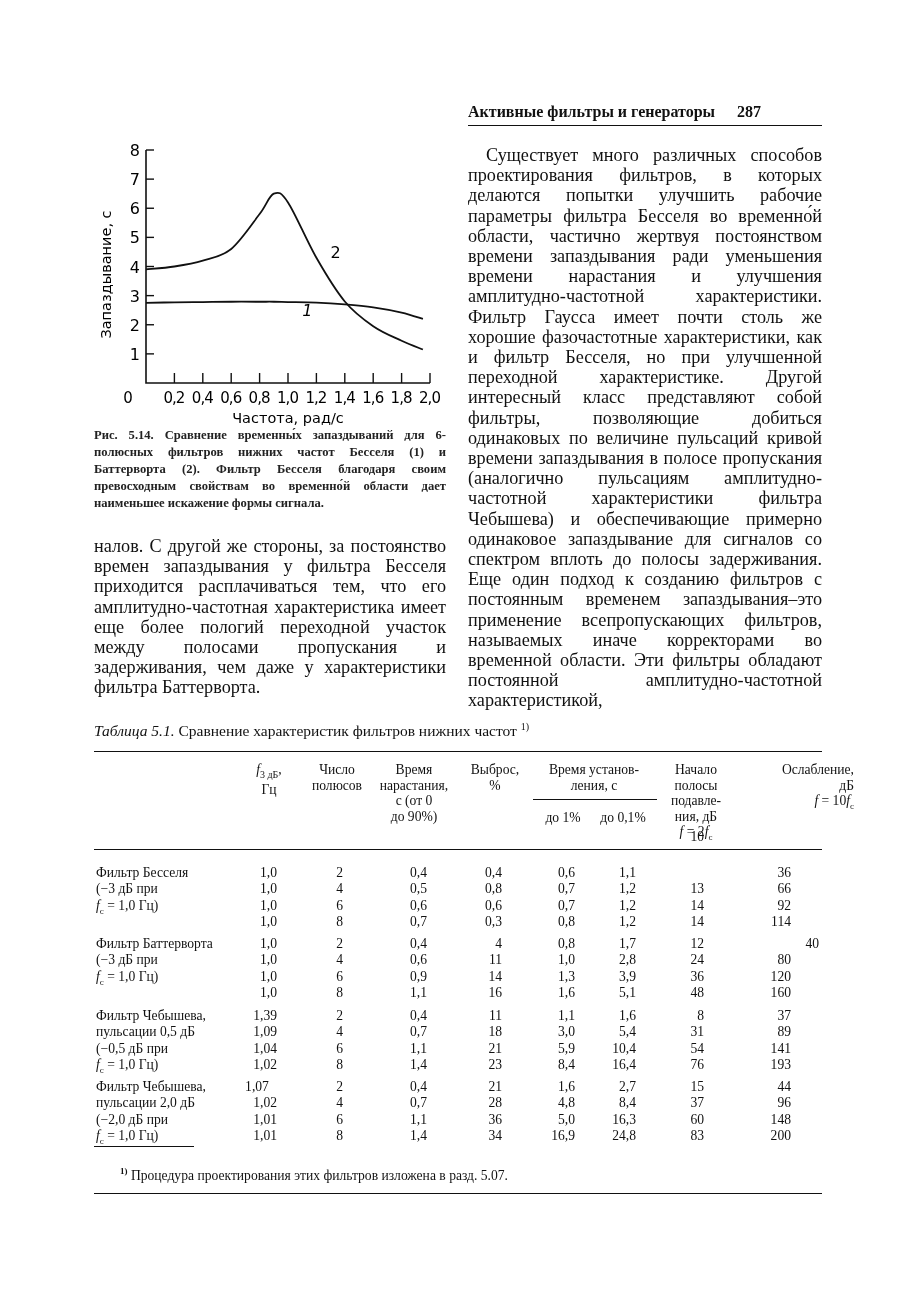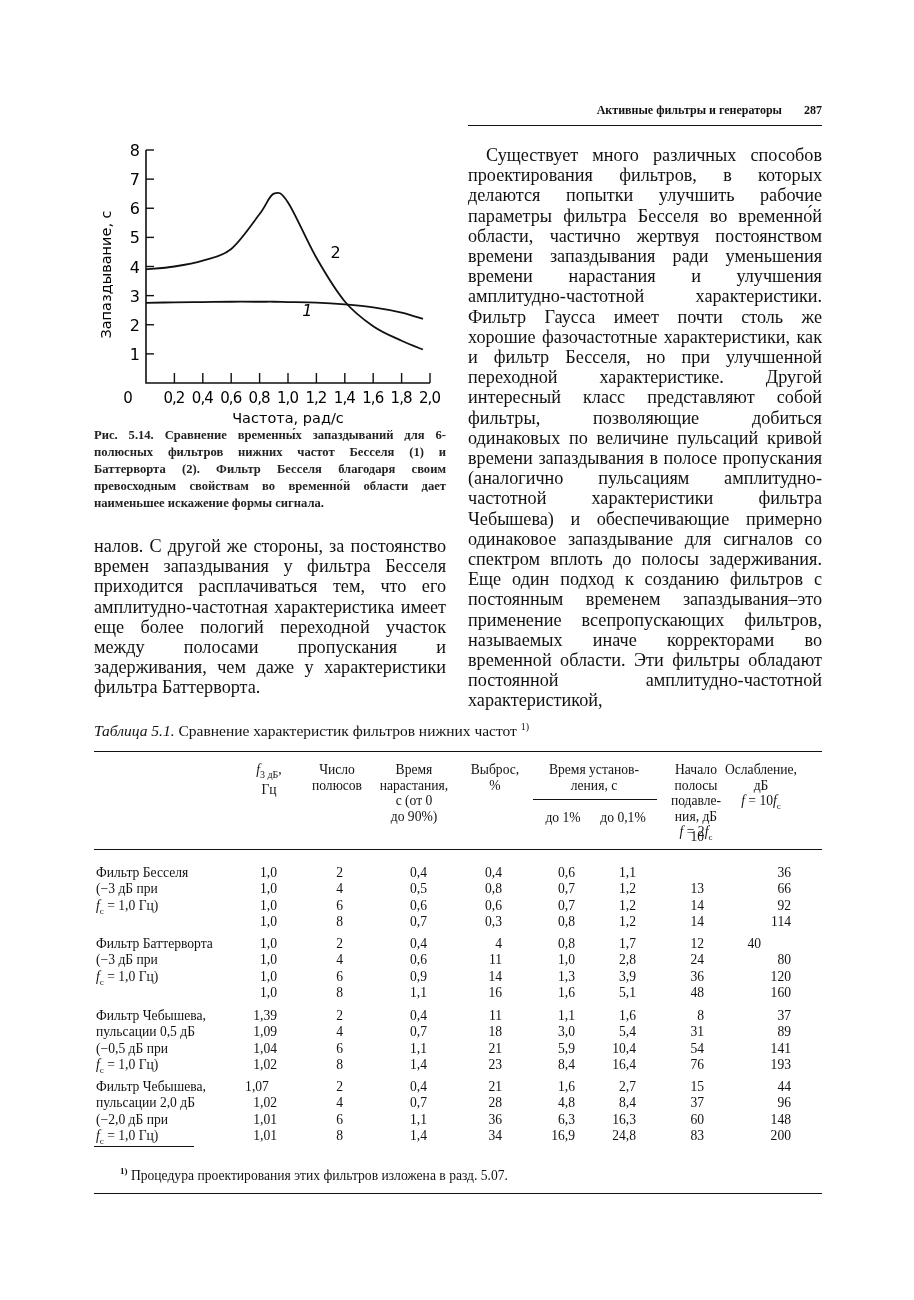--- a/index.html
+++ b/index.html
@@ -1,17 +1,17 @@
 <!DOCTYPE html>
 <html><head>
 <meta charset="utf-8">
 <style>
   html, body { margin: 0; padding: 0; background: #ffffff; }
   body { width: 914px; height: 1300px; position: relative; overflow: hidden; color: #111; font-family: "Liberation Serif", serif; }
-  .header { position: absolute; left: 468px; top: 103px; width: 354px; height: 22px; border-bottom: 1.5px solid #111; display: flex; justify-content: flex-end; align-items: baseline; font-weight: bold; font-size: 12px; }
+  .header { position: absolute; left: 468px; top: 103px; width: 354px; height: 22px; border-bottom: 1.5px solid #111; display: flex; justify-content: flex-start; align-items: baseline; font-weight: bold; font-size: 16px; }
   .header .title { margin-right: 22px; }
   .chart { position: absolute; left: 98px; top: 138px; width: 350px; height: 290px; }
   .chart svg { width: 350px; height: 290px; }
   .caption { position: absolute; left: 94px; top: 427px; width: 352px; font-size: 12.6px; line-height: 17px; text-align: justify; font-weight: bold; color: #222; }
   .col { position: absolute; font-size: 18.2px; line-height: 20.2px; text-align: justify; text-align-last: justify; }
   .col-left { left: 94px; top: 536px; width: 352px; }
   .col-right { left: 468px; top: 145px; width: 354px; }
   .col-right p, .col-left p { margin: 0; }
   .col .last { text-align-last: left; }
   .col-right p { text-indent: 18px; }
@@ -103,21 +103,21 @@
 <div id="thead">
   <div class="th" style="left:244px;top:762px;width:50px;"><i>f</i><sub style="font-size:10px">3 дБ</sub>,<br>Гц</div>
   <div class="th" style="left:305px;top:762px;width:64px;">Число<br>полюсов</div>
   <div class="th" style="left:368px;top:762px;width:92px;">Время<br>нарастания,<br>с (от 0<br>до 90%)</div>
   <div class="th" style="left:462px;top:762px;width:66px;">Выброс,<br>%</div>
   <div class="th" style="left:530px;top:762px;width:128px;">Время установ-<br>ления, с</div>
   <div style="position:absolute;left:533px;top:799px;width:124px;border-top:1px solid #111;"></div>
   <div class="th" style="left:533px;top:810px;width:60px;">до 1%</div>
   <div class="th" style="left:592px;top:810px;width:62px;">до 0,1%</div>
   <div class="th" style="left:662px;top:762px;width:68px;">Начало<br>полосы<br>подавле-<br>ния, дБ<br><i>f</i> = 2<i>f</i><sub style="font-size:9px">с</sub></div>
-  <div class="th" style="left:716px;top:762px;width:90px;">Ослабление,<br>дБ<br><i>f</i> = 10<i>f</i><sub style="font-size:9px">с</sub></div>
+  <div class="th" style="left:764px;top:762px;width:90px;text-align:right;">Ослабление,<br>дБ<br><i>f</i> = 10<i>f</i><sub style="font-size:9px">с</sub></div>
 </div>
 
 <div class="rule" style="top:849px"></div>
 
 <div id="tbody">
     <div>
       <div class="row-label" style="top: 865px;">Фильтр Бесселя</div>
       <div class="row-label" style="top: 881.3px;">(−3 дБ при</div>
       <div class="row-label" style="top: 897.6px;"><i>f</i><sub style="font-size:9px">с</sub> = 1,0 Гц)</div>
       <div class="num" style="top: 865px; left: 237px; width: 40px;">1,0</div>
@@ -157,21 +157,21 @@
       <div class="row-label" style="top: 936px;">Фильтр Баттерворта</div>
       <div class="row-label" style="top: 952.3px;">(−3 дБ при</div>
       <div class="row-label" style="top: 968.6px;"><i>f</i><sub style="font-size:9px">с</sub> = 1,0 Гц)</div>
       <div class="num" style="top: 936px; left: 237px; width: 40px;">1,0</div>
       <div class="num" style="top: 936px; left: 303px; width: 40px;">2</div>
       <div class="num" style="top: 936px; left: 387px; width: 40px;">0,4</div>
       <div class="num" style="top: 936px; left: 462px; width: 40px;">4</div>
       <div class="num" style="top: 936px; left: 535px; width: 40px;">0,8</div>
       <div class="num" style="top: 936px; left: 596px; width: 40px;">1,7</div>
       <div class="num" style="top: 936px; left: 664px; width: 40px;">12</div>
-      <div class="num" style="top: 936px; left: 721px; width: 40px;">40</div>
+      <div class="num" style="top: 936px; left: 779px; width: 40px;">40</div>
       <div class="num" style="top: 952.3px; left: 237px; width: 40px;">1,0</div>
       <div class="num" style="top: 952.3px; left: 303px; width: 40px;">4</div>
       <div class="num" style="top: 952.3px; left: 387px; width: 40px;">0,6</div>
       <div class="num" style="top: 952.3px; left: 462px; width: 40px;">11</div>
       <div class="num" style="top: 952.3px; left: 535px; width: 40px;">1,0</div>
       <div class="num" style="top: 952.3px; left: 596px; width: 40px;">2,8</div>
       <div class="num" style="top: 952.3px; left: 664px; width: 40px;">24</div>
       <div class="num" style="top: 952.3px; left: 751px; width: 40px;">80</div>
       <div class="num" style="top: 968.6px; left: 237px; width: 40px;">1,0</div>
       <div class="num" style="top: 968.6px; left: 303px; width: 40px;">6</div>
@@ -246,21 +246,21 @@
       <div class="num" style="top: 1095.3px; left: 387px; width: 40px;">0,7</div>
       <div class="num" style="top: 1095.3px; left: 462px; width: 40px;">28</div>
       <div class="num" style="top: 1095.3px; left: 535px; width: 40px;">4,8</div>
       <div class="num" style="top: 1095.3px; left: 596px; width: 40px;">8,4</div>
       <div class="num" style="top: 1095.3px; left: 664px; width: 40px;">37</div>
       <div class="num" style="top: 1095.3px; left: 751px; width: 40px;">96</div>
       <div class="num" style="top: 1111.6px; left: 237px; width: 40px;">1,01</div>
       <div class="num" style="top: 1111.6px; left: 303px; width: 40px;">6</div>
       <div class="num" style="top: 1111.6px; left: 387px; width: 40px;">1,1</div>
       <div class="num" style="top: 1111.6px; left: 462px; width: 40px;">36</div>
-      <div class="num" style="top: 1111.6px; left: 535px; width: 40px;">6,3</div>
+      <div class="num" style="top: 1111.6px; left: 535px; width: 40px;">5,0</div>
       <div class="num" style="top: 1111.6px; left: 596px; width: 40px;">16,3</div>
       <div class="num" style="top: 1111.6px; left: 664px; width: 40px;">60</div>
       <div class="num" style="top: 1111.6px; left: 751px; width: 40px;">148</div>
       <div class="num" style="top: 1127.9px; left: 237px; width: 40px;">1,01</div>
       <div class="num" style="top: 1127.9px; left: 303px; width: 40px;">8</div>
       <div class="num" style="top: 1127.9px; left: 387px; width: 40px;">1,4</div>
       <div class="num" style="top: 1127.9px; left: 462px; width: 40px;">34</div>
       <div class="num" style="top: 1127.9px; left: 535px; width: 40px;">16,9</div>
       <div class="num" style="top: 1127.9px; left: 596px; width: 40px;">24,8</div>
       <div class="num" style="top: 1127.9px; left: 664px; width: 40px;">83</div>

